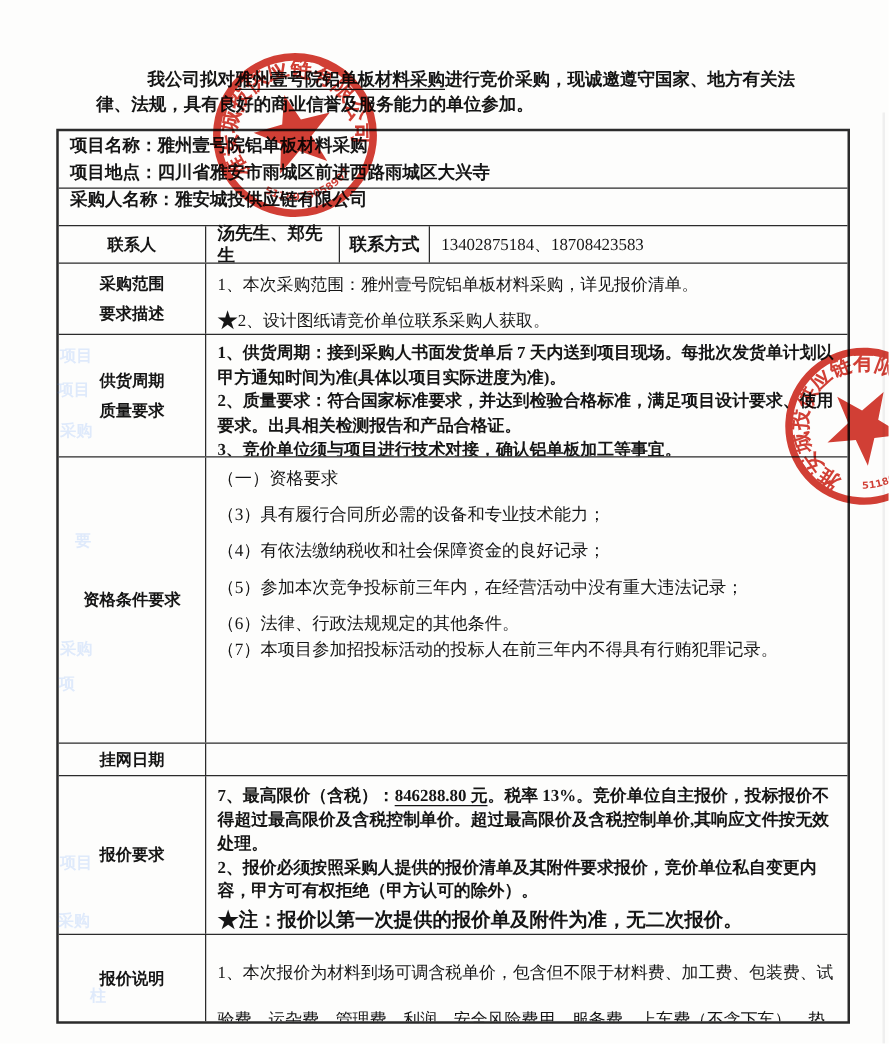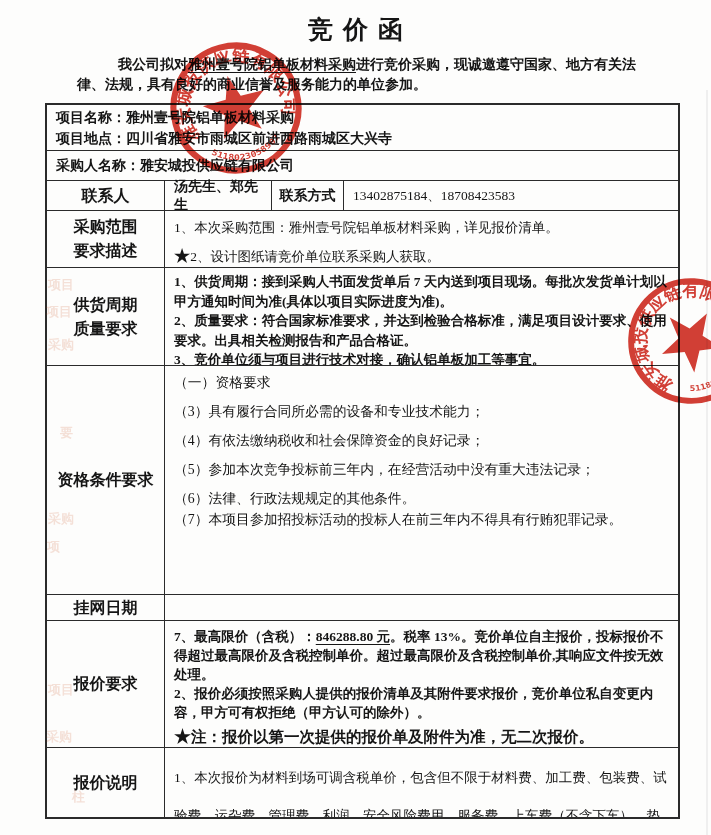--- a/index.html
+++ b/index.html
@@ -22,30 +22,30 @@
   .tbl {
     position:absolute; left:45px; top:103px; width:635px;
     border:2px solid #2b2b2b; box-sizing:border-box; font-size:13.5px;
   }
   .tr { display:flex; box-sizing:border-box; border-top:1.5px solid #2b2b2b; }
   .tr:first-child { border-top:none; }
   .cell { box-sizing:border-box; }
   .lab {
     width:118px; flex:0 0 118px; border-right:1.5px solid #2b2b2b;
     display:flex; flex-direction:column; justify-content:center; align-items:center;
-    font-weight:bold; font-size:16px; line-height:24px; text-align:center;
+    font-weight:bold; font-size:13px; line-height:24px; text-align:center;
   }
   .cnt { flex:1 1 auto; padding:0 9px; overflow:hidden; }
 
   .r1 { height:45px; } .r2 { height:30px; } .r3 { height:30px; }
   .r4 { height:57px; } .r5 { height:98px; } .r6 { height:229px; }
   .r7 { height:26px; } .r8 { height:127px; } .r9 { height:70px; }
 
   .r1 .cnt { padding-top:2px; font-weight:bold; font-size:14px; line-height:21px; }
-  .r2 .cnt { display:flex; align-items:center; font-weight:bold; font-size:14px; }
+  .r2 .cnt { display:flex; font-weight:bold; font-size:14px; }
   .r3 .lab { border-right:1.5px solid #2b2b2b; }
   .c-name  { width:107px; flex:0 0 107px; border-right:1.5px solid #2b2b2b;
              display:flex; align-items:center; padding-left:9px; font-weight:bold; font-size:14px; }
   .c-mlab  { width:72px; flex:0 0 72px; border-right:1.5px solid #2b2b2b;
              display:flex; align-items:center; justify-content:center; font-weight:bold; font-size:14px; }
   .c-phone { flex:1; display:flex; align-items:center; padding-left:9px; font-size:13.5px; }
 
   .r4 .cnt p { margin:0; }
   .p-scope1 { margin-top:8px !important; line-height:18px; }
   .p-scope2 { margin-top:9px !important; line-height:20px; }
@@ -68,42 +68,41 @@
 
   .r9 .cnt { padding-top:11px; font-size:13.5px; line-height:38px; }
   .r9 .cnt p { margin:0; }
 
   
   .stamp { position:absolute; mix-blend-mode:multiply; opacity:.9; pointer-events:none; z-index:6; }
   .stamp-top   { left:165px; top:37px;  width:142px; height:142px; transform:rotate(-15deg); }
   .stamp-right { left:623px; top:273px; width:136px; height:136px; transform:rotate(-42deg); }
 
   
-  .ghost { position:absolute; color:#c2410c; opacity:.15; font-size:13px;
+  .ghost { position:absolute; color:#3b82f6; opacity:.15; font-size:13px;
            filter:blur(.4px); z-index:1; font-weight:bold; }
   .scan-edge { position:absolute; left:706px; top:90px; width:2px; height:745px;
                background:rgba(60,60,70,.07); }
 </style>
 </head>
 <body>
 
 <div class="page">
 
   <span class="ghost" style="left:48px;top:276px">项目</span>
   <span class="ghost" style="left:46px;top:303px">项目</span>
   <span class="ghost" style="left:48px;top:336px">采购</span>
   <span class="ghost" style="left:60px;top:424px">要</span>
   <span class="ghost" style="left:48px;top:510px">采购</span>
   <span class="ghost" style="left:47px;top:538px">项</span>
   <span class="ghost" style="left:48px;top:681px">项目</span>
   <span class="ghost" style="left:46px;top:728px">采购</span>
   <span class="ghost" style="left:72px;top:788px">柱</span>
   <div class="scan-edge"></div>
 
-  <div class="doc-title">竞价函</div>
   <div class="intro">
     <span>我公司拟对</span><span class="u">雅州壹号院铝单板材料采购</span><span>进行竞价采购，现诚邀遵守国家、地方有关</span><span>法律、法规，具有良好的商业信誉及服务能力的单位参加。</span>
   </div>
 
   <div class="tbl">
 
     <div class="tr r1">
       <div class="cell cnt">
         <div><span>项目名称：</span><span>雅州壹号院铝单板材料采购</span></div>
         <div><span>项目地点：</span><span>四川省雅安市雨城区前进西路雨城区大兴寺</span></div>

